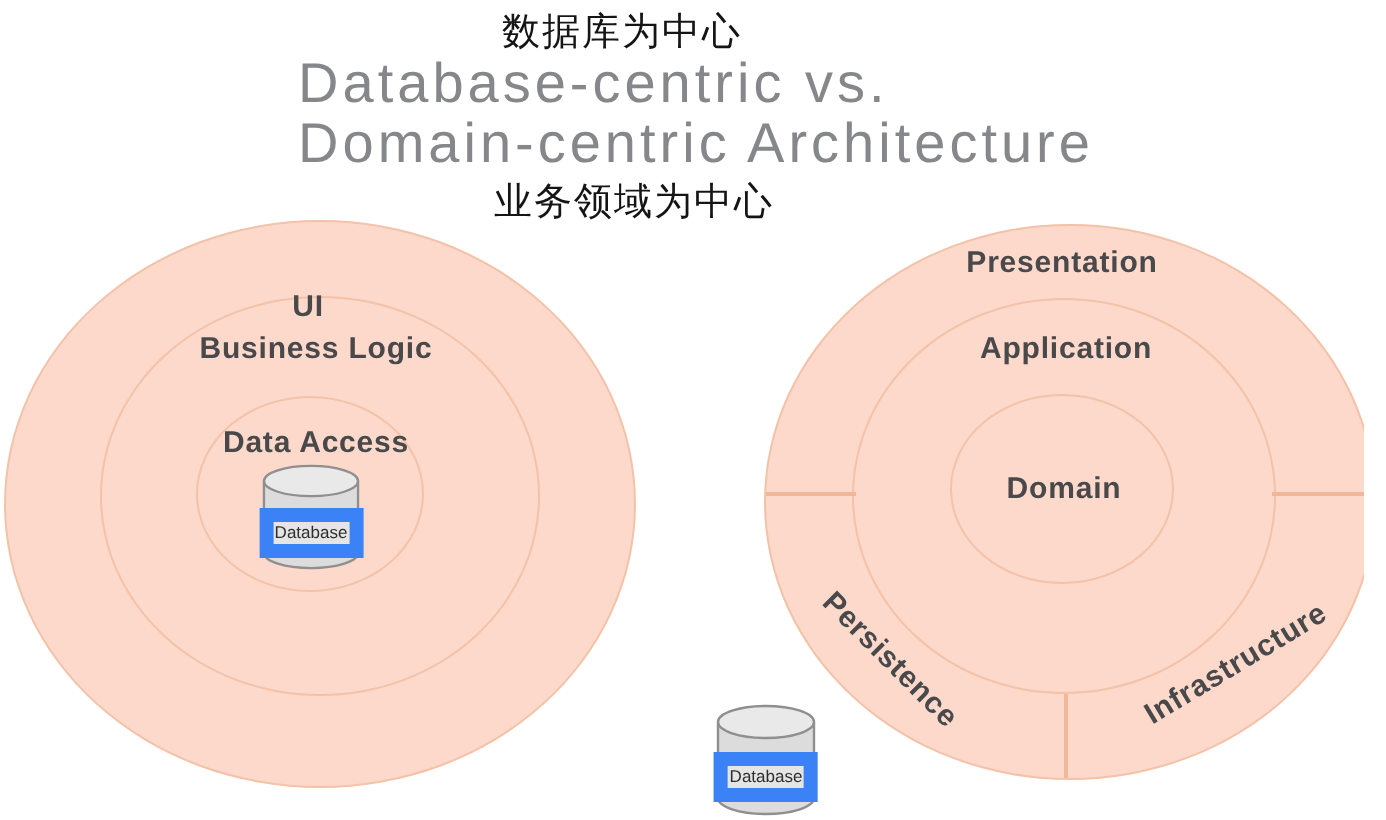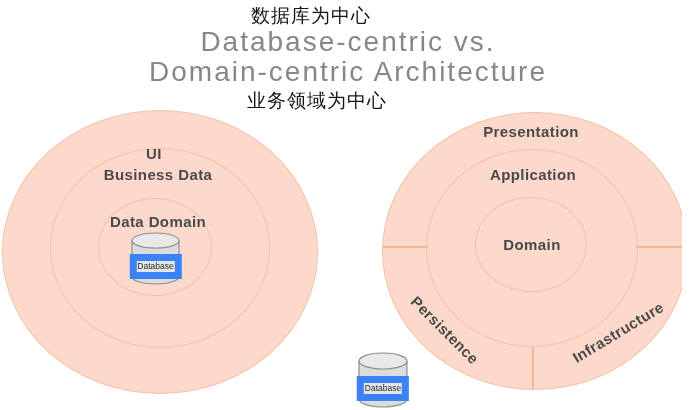--- a/index.html
+++ b/index.html
@@ -17,21 +17,21 @@
     font-size: 19px;
     letter-spacing: 1px;
     color: #151515;
     white-space: nowrap;
   }
   .title {
     position: absolute;
     left: 348px;
     top: 27px;
     transform: translateX(-50%);
-    text-align: center;
+    text-align: left;
     font-size: 28px;
     line-height: 30px;
     letter-spacing: 2px;
     color: #85878a;
     white-space: nowrap;
   }
   .group { position: absolute; inset: 0; }
   .ring {
     position: absolute;
     border-radius: 50%;
@@ -90,22 +90,22 @@
   </div>
 
   <div class="annot" style="left:317px; top:88px;">业务领域为中心</div>
 
   <div class="group">
     <div class="ring filled" style="left:2px; top:110px; width:316px; height:284px;"></div>
     <div class="ring" style="left:50px; top:148px; width:220px; height:200px;"></div>
     <div class="ring" style="left:98px; top:198px; width:114px; height:98px;"></div>
 
     <div class="ring-label" style="left:154px; top:121px;margin-top:24px;">UI</div>
-    <div class="ring-label" style="left:158px; top:166px;">Business Data</div>
-    <div class="ring-label" style="left:158px; top:213px;">Data Domain</div>
+    <div class="ring-label" style="left:158px; top:166px;">Business Logic</div>
+    <div class="ring-label" style="left:158px; top:213px;">Data Access</div>
 
     <div class="cylinder" style="left:131px; top:232px; width:49px; height:53px;">
       <svg viewBox="0 0 50 56" preserveAspectRatio="none">
         <path d="M1 9 v38 a24 8 0 0 0 48 0 v-38" fill="#dcdcdc" stroke="#8f8f8f" stroke-width="1.2"></path>
         <ellipse cx="25" cy="9" rx="24" ry="8" fill="#e9e9e9" stroke="#8f8f8f" stroke-width="1.2"></ellipse>
       </svg>
       <span class="cyl-label">Database</span>
     </div>
   </div>
 

